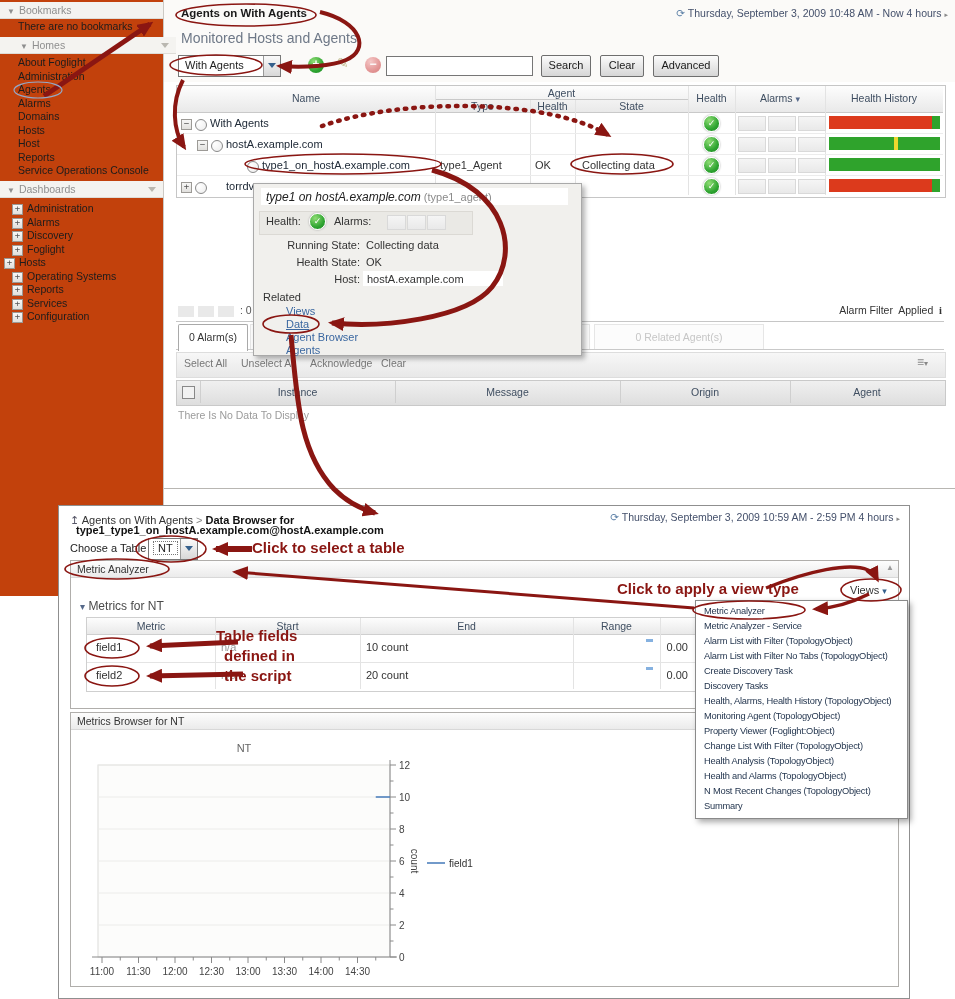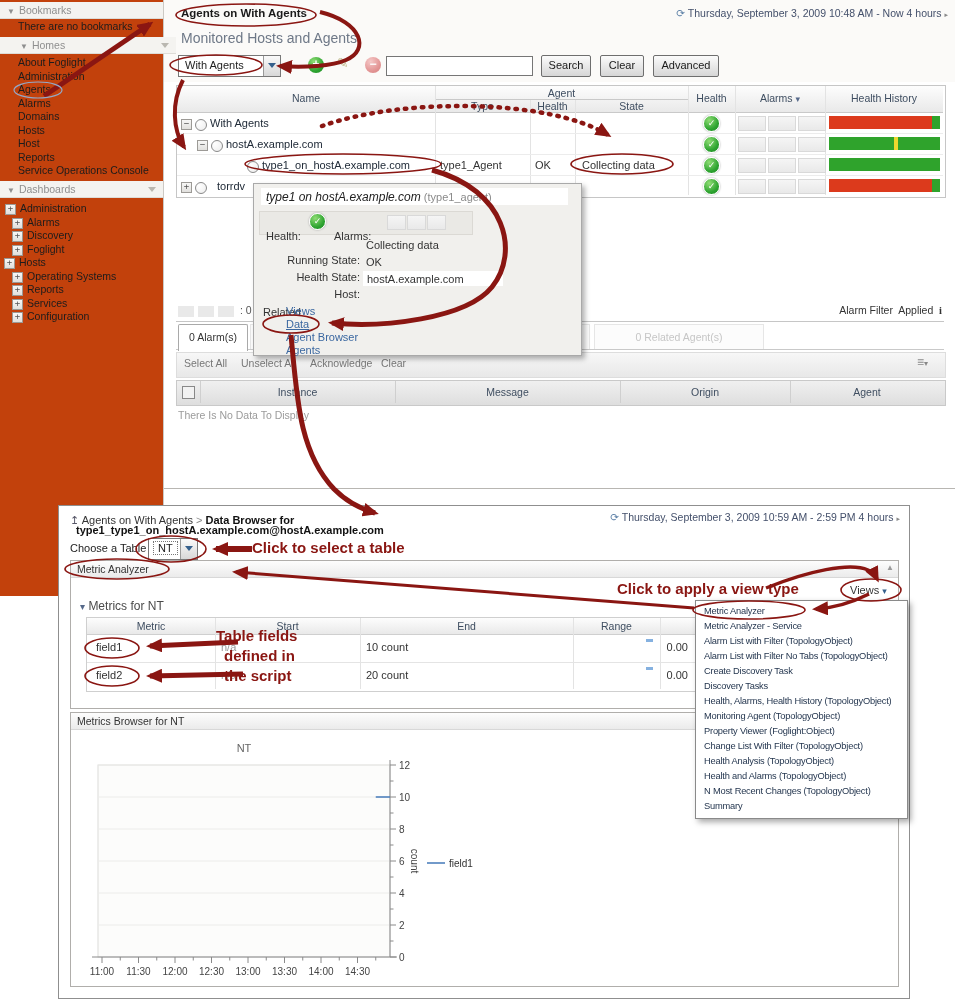--- a/index.html
+++ b/index.html
@@ -26,21 +26,21 @@
   .acell{width:26px;height:13px;background:linear-gradient(#f5f5f5,#e9e9e9);border:1px solid #d9d9d9;}
   .hist{display:flex;overflow:hidden;}
   .gh{background:linear-gradient(#fdfdfd,#e9e9e9);border:1px solid #c6c6c6;}
   .vline{background:#e3e3e3;width:1px;}
   .tab-act{background:#fff;border:1px solid #a9a9a9;border-bottom:none;border-radius:2px 2px 0 0;text-align:center;line-height:25px;color:#333;z-index:5;}
   .tab-ghost{background:#fcfcfc;border:1px solid #e6e6e6;border-bottom:none;text-align:center;line-height:25px;color:#c6c6c6;}
   .panel{border:1px solid #b0aeab;background:#fff;}
   .panel-hd{background:linear-gradient(#fdfdfd,#ebebeb);border-bottom:1px solid #d8d8d8;color:#333;font-size:10.5px;padding:2px 6px;}
   .menu-item{height:15px;line-height:15px;padding:0 4px 0 8px;font-size:9.3px;letter-spacing:-0.2px;color:#24364f;white-space:nowrap;overflow:hidden;cursor:pointer;}
   .link{color:#3a67a0;cursor:pointer;}
-  .tt-label{color:#333;margin-top:15px;}
+  .tt-label{color:#333;}
 </style>
 </head>
 <body>
 
 <div class="a" style="left:0;top:0;width:955px;height:488px;border-bottom:1px solid #b8b6b2;"></div>
 <div class="a" style="left:164px;top:0;width:791px;height:82px;background:#fbfaf8;"></div>
 <div class="a" style="left:0;top:0;width:163px;height:596px;background:#c2410c;border-right:1px solid #ccc9c4;">
   <div class="side-sec a" style="left:0;top:2px;width:156px;">
     <span class="sec-caret">▼</span><span>Bookmarks</span>
   </div>
@@ -58,21 +58,21 @@
       <div class="side-item">Hosts</div>
       <div class="side-item">Host</div>
       <div class="side-item">Reports</div>
       <div class="side-item">Service Operations Console</div>
     </div>
   <div class="side-sec a" style="left:0;top:181px;width:156px;">
     <span class="sec-caret">▼</span><span>Dashboards</span>
     <span class="funnel"></span>
   </div>
   <div class="a" id="dash-list" style="left:0;top:202px;width:162px;">
-      <div class="side-item" style="padding-left: 5px;"><span class="pm">+</span>Administration</div>
+      <div class="side-item" style="padding-left: 12px;"><span class="pm">+</span>Administration</div>
       <div class="side-item" style="padding-left: 12px;"><span class="pm">+</span>Alarms</div>
       <div class="side-item" style="padding-left: 12px;"><span class="pm">+</span>Discovery</div>
       <div class="side-item" style="padding-left: 12px;"><span class="pm">+</span>Foglight</div>
       <div class="side-item" style="padding-left: 4px;"><span class="pm">+</span>Hosts</div>
       <div class="side-item" style="padding-left: 12px;"><span class="pm">+</span>Operating Systems</div>
       <div class="side-item" style="padding-left: 12px;"><span class="pm">+</span>Reports</div>
       <div class="side-item" style="padding-left: 12px;"><span class="pm">+</span>Services</div>
       <div class="side-item" style="padding-left: 12px;"><span class="pm">+</span>Configuration</div>
     </div>
 </div>
@@ -153,21 +153,21 @@
 <div class="a check" style="left:703px;top:157px;">✓</div>
 <div class="a acell" style="left:738px;top:158px;"></div>
 <div class="a acell" style="left:768px;top:158px;"></div>
 <div class="a acell" style="left:798px;top:158px;"></div>
 <div class="a hist" style="left:829px;top:158px;width:111px;height:13px;">
     <span style="width: 100%; background: rgb(47, 163, 44);"></span>
   </div>
 
 <div class="a pm" style="left:181px;top:182px;">+</div>
 <div class="a radio" style="left:195px;top:182px;"></div>
-<div class="a" style="left:217px;top:180px;color:#202b38;text-align:right;">torrdv</div>
+<div class="a" style="left:226px;top:180px;color:#202b38;text-align:right;">torrdv</div>
 <div class="a check" style="left:703px;top:178px;">✓</div>
 <div class="a acell" style="left:738px;top:179px;"></div>
 <div class="a acell" style="left:768px;top:179px;"></div>
 <div class="a acell" style="left:798px;top:179px;"></div>
 <div class="a hist" style="left:829px;top:179px;width:111px;height:13px;">
     <span style="width: 93%; background: rgb(220, 58, 28);"></span>
     <span style="width: 7%; background: rgb(47, 163, 44);"></span>
   </div>
 
 <div class="a" style="left:178px;top:306px;width:16px;height:11px;background:#e9e9e9;"></div>

